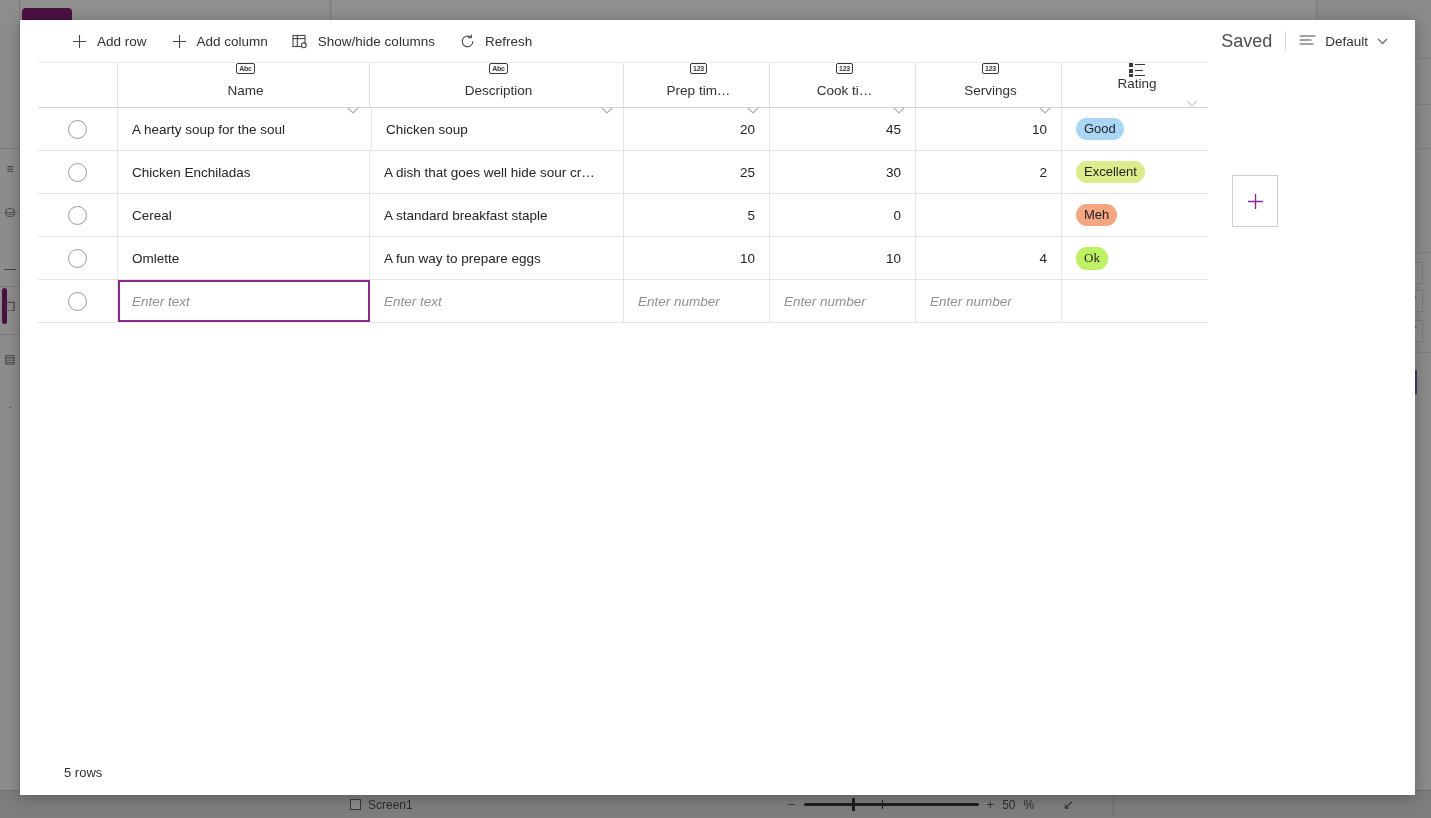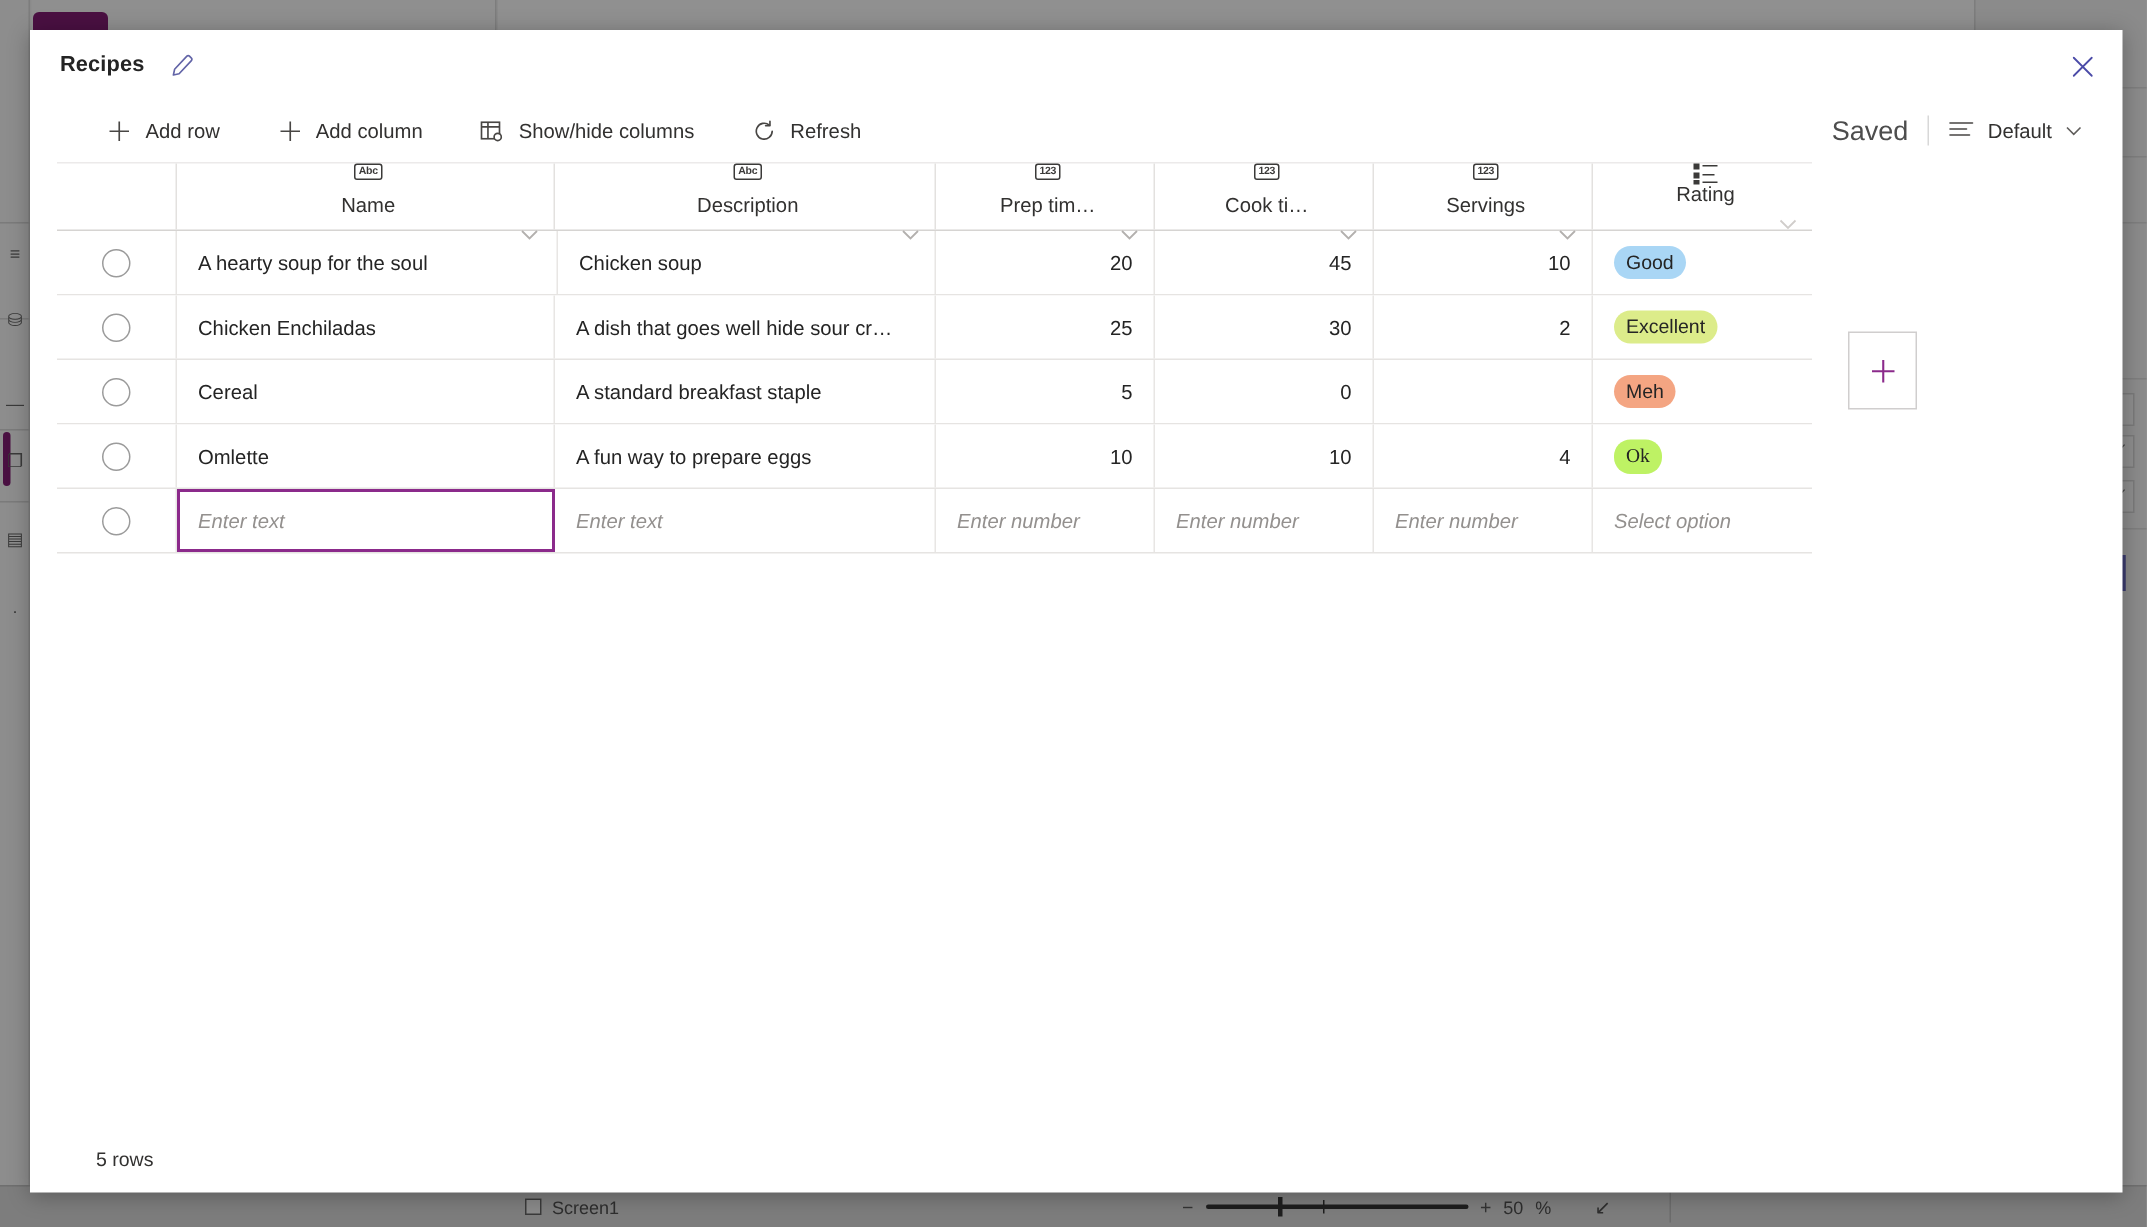--- a/index.html
+++ b/index.html
@@ -115,21 +115,20 @@
   .close-btn {
     position: absolute; right: 10px; top: 9px;
     width: 34px; height: 30px; display: flex; align-items: center; justify-content: center;
     cursor: pointer;
   }
 
   
   .cmdbar {
     height: 42px; display: flex; align-items: center; padding: 0 14px 0 42px;
     position: relative;
-    gap: 14px;
   }
   .cmd {
     display: flex; align-items: center; gap: 9px;
     padding: 5px 9px; margin-right: 6px; cursor: pointer;
     font-size: 13.5px; color: #323130; white-space: nowrap;
   }
   .cmd .glyph { display: flex; align-items: center; justify-content: center; width: 17px; height: 17px; }
 
   .cmd-right {
     position: absolute; right: 18px; display: flex; align-items: center; gap: 0;
@@ -272,33 +271,20 @@
     </div>
     <div class="bb-fit">↙</div>
     <div class="bb-div"></div>
   </div>
 
   <div class="bg-tab"></div>
 </div>
 
 <div class="dialog">
 
-  <div class="dlg-titlebar">
-    <span class="dlg-title">Recipes</span>
-    <span class="pencil-btn">
-      <svg width="17" height="17" viewBox="0 0 17 17" fill="none">
-        <path d="M11.6 2.4a1.2 1.2 0 0 1 1.7 0l1.3 1.3a1.2 1.2 0 0 1 0 1.7L6.4 14.2 2.6 15l.8-3.8 8.2-8.8z" stroke="#6264a7" stroke-width="1.1" stroke-linejoin="round"></path>
-      </svg>
-    </span>
-    <span class="close-btn">
-      <svg width="15" height="15" viewBox="0 0 15 15">
-        <path d="M1.5 1.5 13.5 13.5 M13.5 1.5 1.5 13.5" stroke="#4b4ba8" stroke-width="1.2" stroke-linecap="round"></path>
-      </svg>
-    </span>
-  </div>
 
   <div class="cmdbar">
 
     <div class="cmd">
       <span class="glyph">
         <svg width="15" height="15" viewBox="0 0 15 15">
             <path d="M7.5 1v13M1 7.5h13" stroke="#484644" stroke-width="1.1"></path>
           </svg>
       </span>
       <span>Add row</span>
@@ -503,23 +489,20 @@
         </div>
         <div class="gcell" style="width:146px">
           <span class="ph">Enter number</span>
         </div>
         <div class="gcell" style="width:146px">
           <span class="ph">Enter number</span>
         </div>
         <div class="gcell" style="width:146px">
           <span class="ph">Enter number</span>
         </div>
-        <div class="gcell" style="width:146px;border-right:none">
-          <span class="ph">Select option</span>
-        </div>
       </div>
 
     </div>
   </div>
 
   <div class="dlg-footer">
     <span>5 rows</span>
   </div>
 </div>
 

